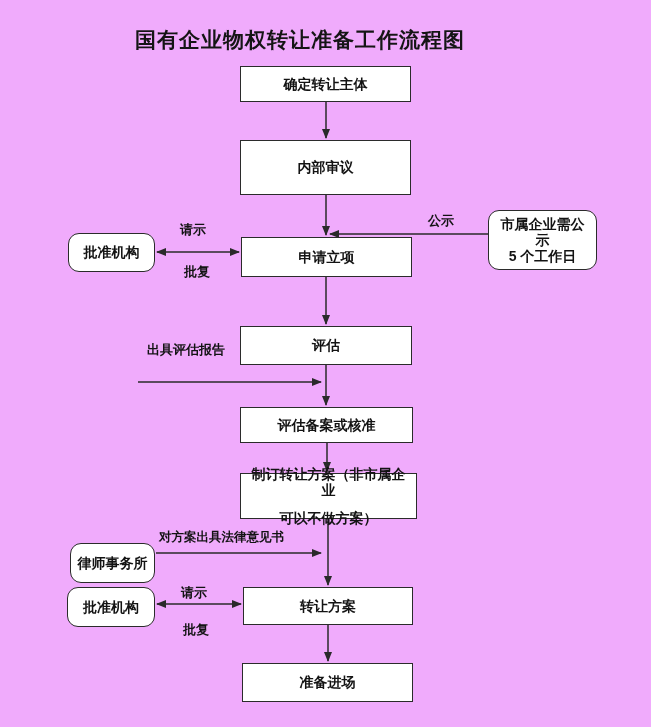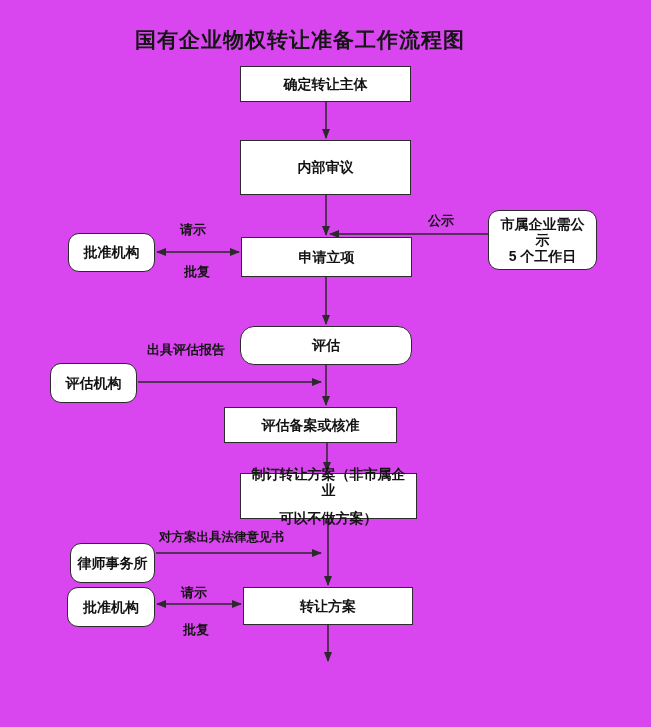--- a/index.html
+++ b/index.html
@@ -1,20 +1,20 @@
 <!DOCTYPE html>
 <html><head>
 <meta charset="utf-8">
 <style>
   html, body { margin: 0; padding: 0; background: #ffffff; }
   .page {
     position: relative;
     width: 651px;
     height: 727px;
-    background: #d946ef;
+    background: #f0abfc;
     font-family: "Liberation Sans", sans-serif;
     color: #111111;
     overflow: hidden;
   }
   .title {
     position: absolute;
     left: 0; top: 26px; width: 600px;
     text-align: center;
     font-size: 21px;
     font-weight: bold;
@@ -89,50 +89,50 @@
   </div>
 
   <div class="node two-line" style="left:240px; top:140px; width:171px; height:55px;">
     <span>内部审议</span>
   </div>
 
   <div class="node" style="left:241px; top:237px; width:171px; height:40px;">
     <span>申请立项</span>
   </div>
 
-  <div class="node" style="left:240px; top:326px; width:172px; height:39px;border-radius:14px;">
+  <div class="node" style="left:240px; top:326px; width:172px; height:39px;">
     <span>评估</span>
   </div>
 
-  <div class="node" style="left:224px; top:407px; width:173px; height:36px;">
+  <div class="node" style="left:240px; top:407px; width:173px; height:36px;">
     <span>评估备案或核准</span>
   </div>
 
   <div class="node two-line" style="left:240px; top:473px; width:177px; height:46px;gap:11px;">
     <span>制订转让方案（非市属企业</span>
     <span>可以不做方案）</span>
   </div>
 
   <div class="node" style="left:243px; top:587px; width:170px; height:38px;">
     <span>转让方案</span>
   </div>
 
+  <div class="node" style="left:242px; top:663px; width:171px; height:39px;">
+    <span>准备进场</span>
+  </div>
 
   <div class="node rounded" style="left:68px; top:233px; width:87px; height:39px;">
     <span>批准机构</span>
   </div>
 
   <div class="node rounded two-line" style="left:488px; top:210px; width:109px; height:60px; font-size:14px;">
     <span>市属企业需公示</span>
     <span>5 个工作日</span>
   </div>
 
-  <div class="node rounded" style="left:50px; top:363px; width:87px; height:40px;">
-    <span>评估机构</span>
-  </div>
 
   <div class="node rounded" style="left:70px; top:515px; width:85px; height:40px;margin-top:28px;">
     <span>律师事务所</span>
   </div>
 
   <div class="node rounded" style="left:67px; top:587px; width:88px; height:40px;">
     <span>批准机构</span>
   </div>
 
   <div class="edge-label" style="left:180px; top:221px;">请示</div>

